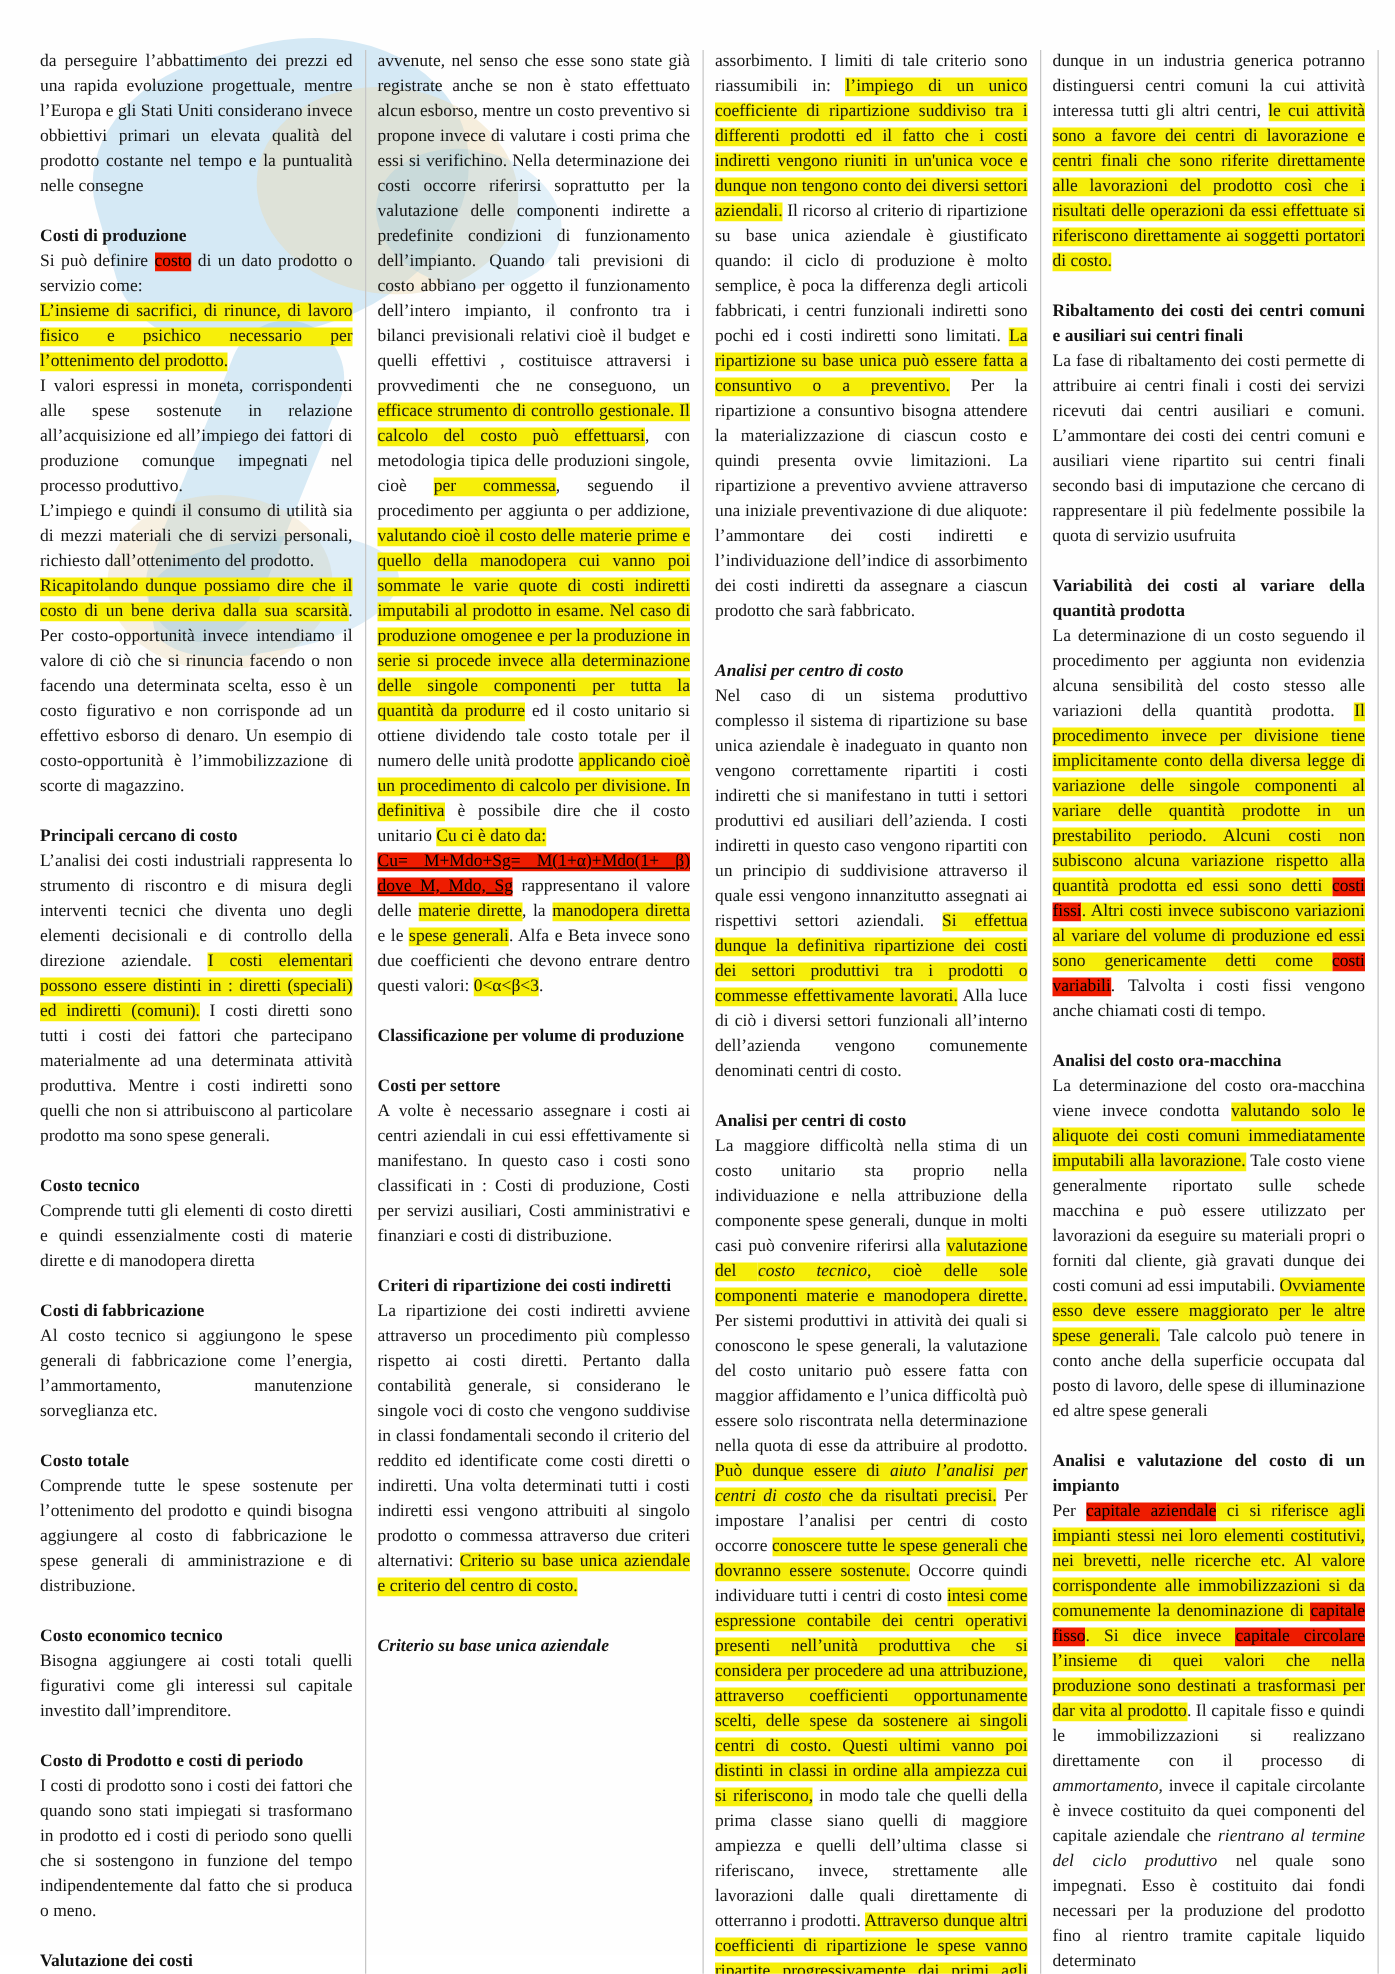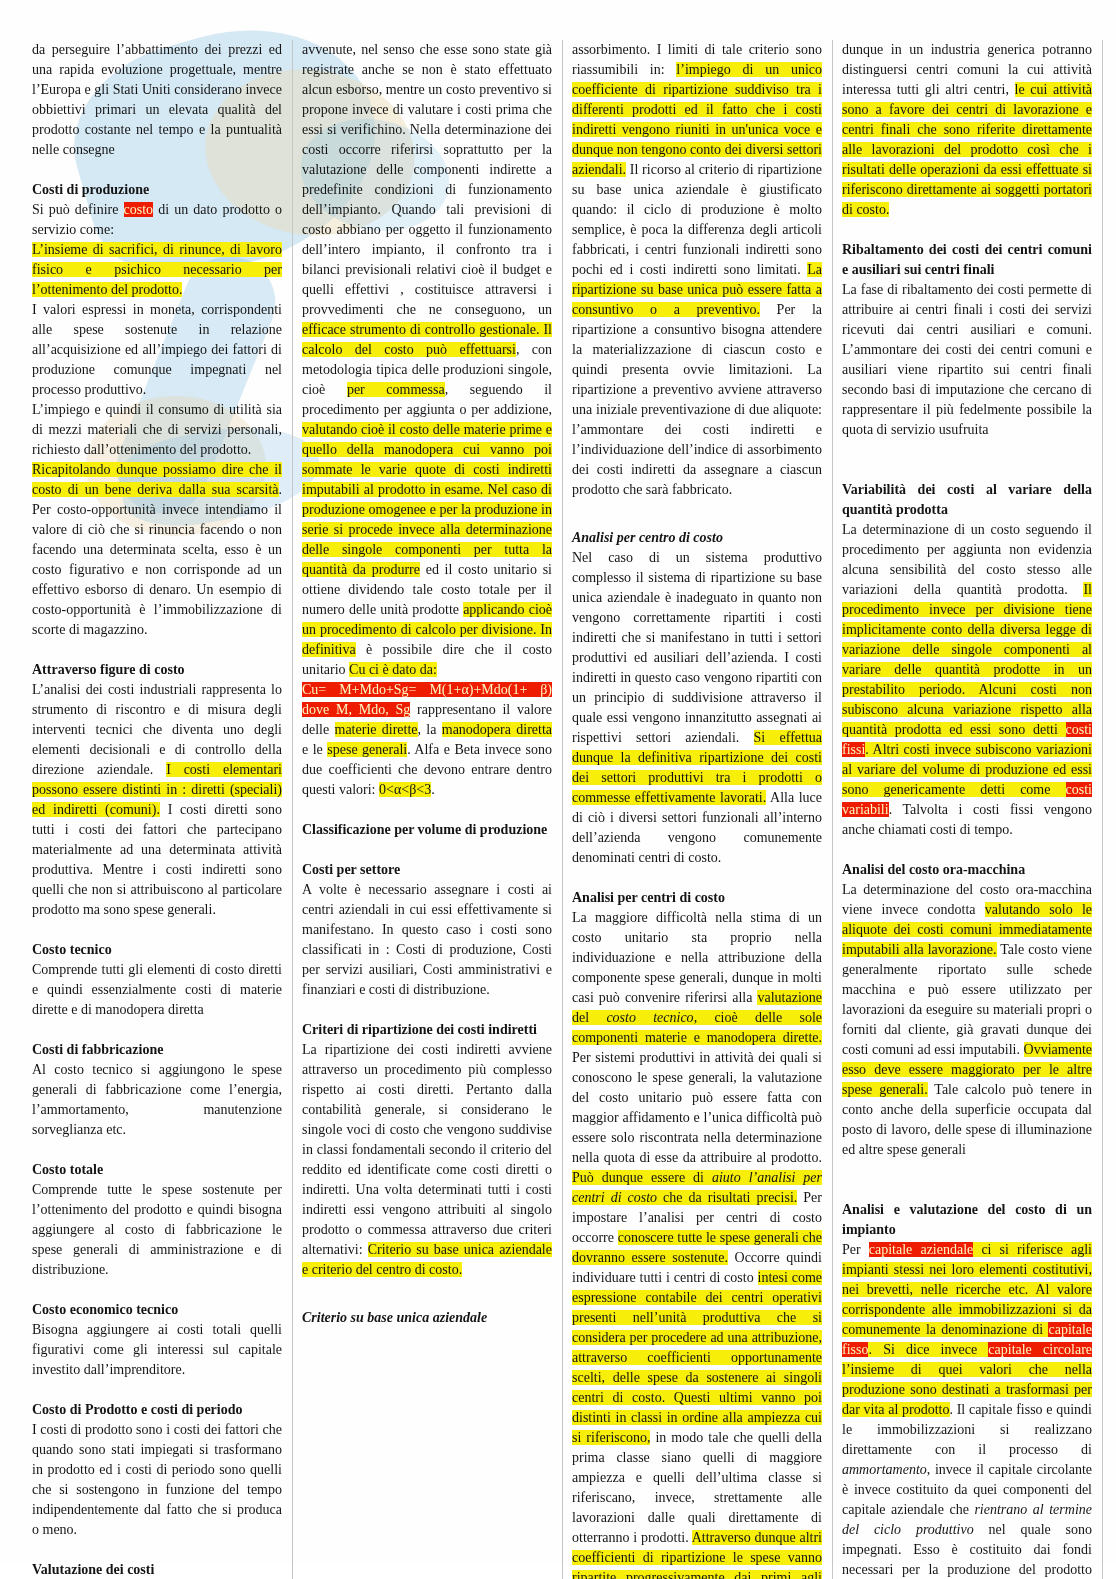--- a/index.html
+++ b/index.html
@@ -23,24 +23,24 @@
             border-radius:40% 60% 55% 45%;transform:rotate(-10deg);}
 
   
   #columns{position:absolute;left:32px;top:40px;display:flex;z-index:1;}
   .col{width:250px;padding-right:10px;margin-right:9px;border-right:1px solid #c6c6c6;
        font-size:14px;line-height:20px;color:#141414;text-align:justify;
        min-height:1500px;}
   .para{margin:0;}
   .heading{font-weight:bold;margin:20px 0 0 0;}
   .heading.it{font-style:italic;margin-top:28px;}
-  .gap2{margin-top:40px;}
+  .gap2{}
   .hl-y{background:#f7ef0a;}
-  .hl-r{background:#ee1c00;color:#fef9c3;margin-top:25px;}
-  .hl-f{background:#ee1c00;color:#fef9c3;}
+  .hl-r{background:#ee1c00;color:#000000;margin-top:25px;}
+  .hl-f{background:#ee1c00;color:#000000;text-decoration:underline;}
   .it{font-style:italic;}
 </style>
 </head>
 <body>
 
 <div class="page">
   <div class="wm wm-blue1"></div>
   <div class="wm wm-beige1"></div>
   <div class="wm wm-blue3"></div>
   <div class="wm wm-blue2"></div>
@@ -49,21 +49,21 @@
 
   <div id="columns">
       <div class="col">
         <p class="para"><span class="">da perseguire l’abbattimento dei prezzi ed una rapida evoluzione progettuale, mentre l’Europa e gli Stati Uniti considerano invece obbiettivi primari un elevata qualità del prodotto costante nel tempo e la puntualità nelle consegne</span></p>
         <div class="heading">Costi di produzione</div>
         <p class="para"><span class="">Si può definire </span><span class="hl-r">costo</span><span class=""> di un dato prodotto o servizio come:</span></p>
         <p class="para"><span class="hl-y">L’insieme di sacrifici, di rinunce, di lavoro fisico e psichico necessario per l’ottenimento del prodotto.</span></p>
         <p class="para"><span class="">I valori espressi in moneta, corrispondenti alle spese sostenute in relazione all’acquisizione ed all’impiego dei fattori di produzione comunque impegnati nel processo produttivo.</span></p>
         <p class="para"><span class="">L’impiego e quindi il consumo di utilità sia di mezzi materiali che di servizi personali, richiesto dall’ottenimento del prodotto.</span></p>
         <p class="para"><span class="hl-y">Ricapitolando dunque possiamo dire che il costo di un bene deriva dalla sua scarsità</span><span class="">. Per costo-opportunità invece intendiamo il valore di ciò che si rinuncia facendo o non facendo una determinata scelta, esso è un costo figurativo e non corrisponde ad un effettivo esborso di denaro. Un esempio di costo-opportunità è l’immobilizzazione di scorte di magazzino.</span></p>
-        <div class="heading">Attraverso figure di costo</div>
+        <div class="heading">Principali cercano di costo</div>
         <p class="para"><span class="">L’analisi dei costi industriali rappresenta lo strumento di riscontro e di misura degli interventi tecnici che diventa uno degli elementi decisionali e di controllo della direzione aziendale. </span><span class="hl-y">I costi elementari possono essere distinti in : diretti (speciali) ed indiretti (comuni).</span><span class=""> I costi diretti sono tutti i costi dei fattori che partecipano materialmente ad una determinata attività produttiva. Mentre i costi indiretti sono quelli che non si attribuiscono al particolare prodotto ma sono spese generali.</span></p>
         <div class="heading">Costo tecnico</div>
         <p class="para"><span class="">Comprende tutti gli elementi di costo diretti e quindi essenzialmente costi di materie dirette e di manodopera diretta</span></p>
         <div class="heading">Costi di fabbricazione</div>
         <p class="para"><span class="">Al costo tecnico si aggiungono le spese generali di fabbricazione come l’energia, l’ammortamento, manutenzione sorveglianza etc.</span></p>
         <div class="heading">Costo totale</div>
         <p class="para"><span class="">Comprende tutte le spese sostenute per l’ottenimento del prodotto e quindi bisogna aggiungere al costo di fabbricazione le spese generali di amministrazione e di distribuzione.</span></p>
         <div class="heading">Costo economico tecnico</div>
         <p class="para"><span class="">Bisogna aggiungere ai costi totali quelli figurativi come gli interessi sul capitale investito dall’imprenditore.</span></p>
         <div class="heading">Costo di Prodotto e costi di periodo</div>

